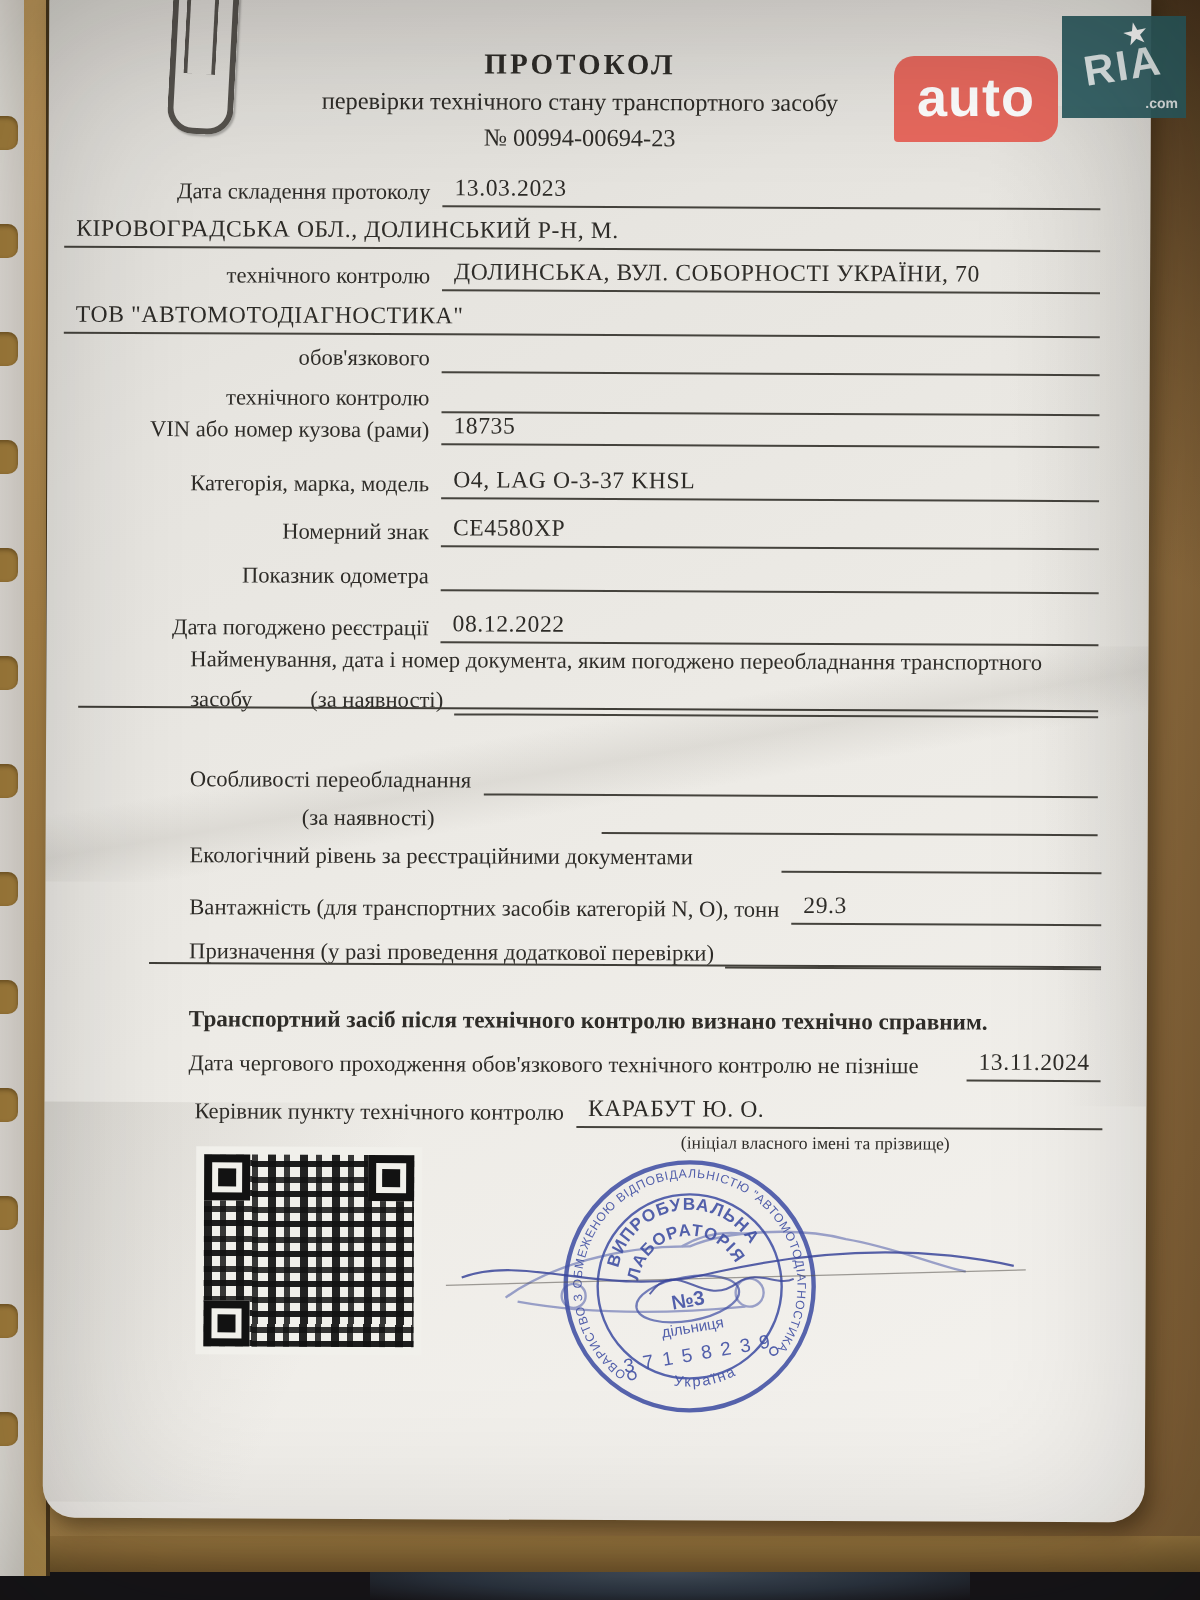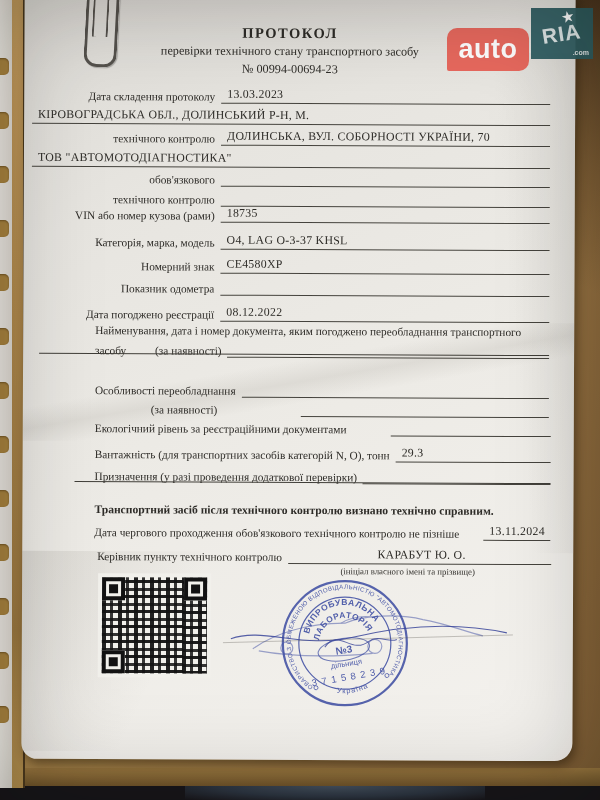--- a/index.html
+++ b/index.html
@@ -190,21 +190,21 @@
 
     <div class="bold-line" style="top:512px">Транспортний засіб після технічного контролю визнано технічно справним.</div>
 
     <div class="trow" style="top:532px;left:72px;right:23px">
       <span class="parlab" style="margin-right:18px">Дата чергового проходження обов'язкового технічного контролю не пізніше</span>
       <span class="val" style="text-align:left">13.11.2024</span>
     </div>
 
     <div class="trow" style="top:556px;left:75px;right:22px">
       <span class="parlab" style="">Керівник пункту технічного контролю</span>
-      <span class="val" style="text-align:center">КАРАБУТ Ю. О.</span>
+      <span class="val" style="text-align:left">КАРАБУТ Ю. О.</span>
     </div>
     <div class="hint" style="top:574px;left:250px;right:30px">(ініціал власного імені та прізвище)</div>
 
     <div class="qr">
       <div class="qr-pat">
         <div class="fp tl"></div>
         <div class="fp tr"></div>
         <div class="fp bl"></div>
       </div>
     </div>

